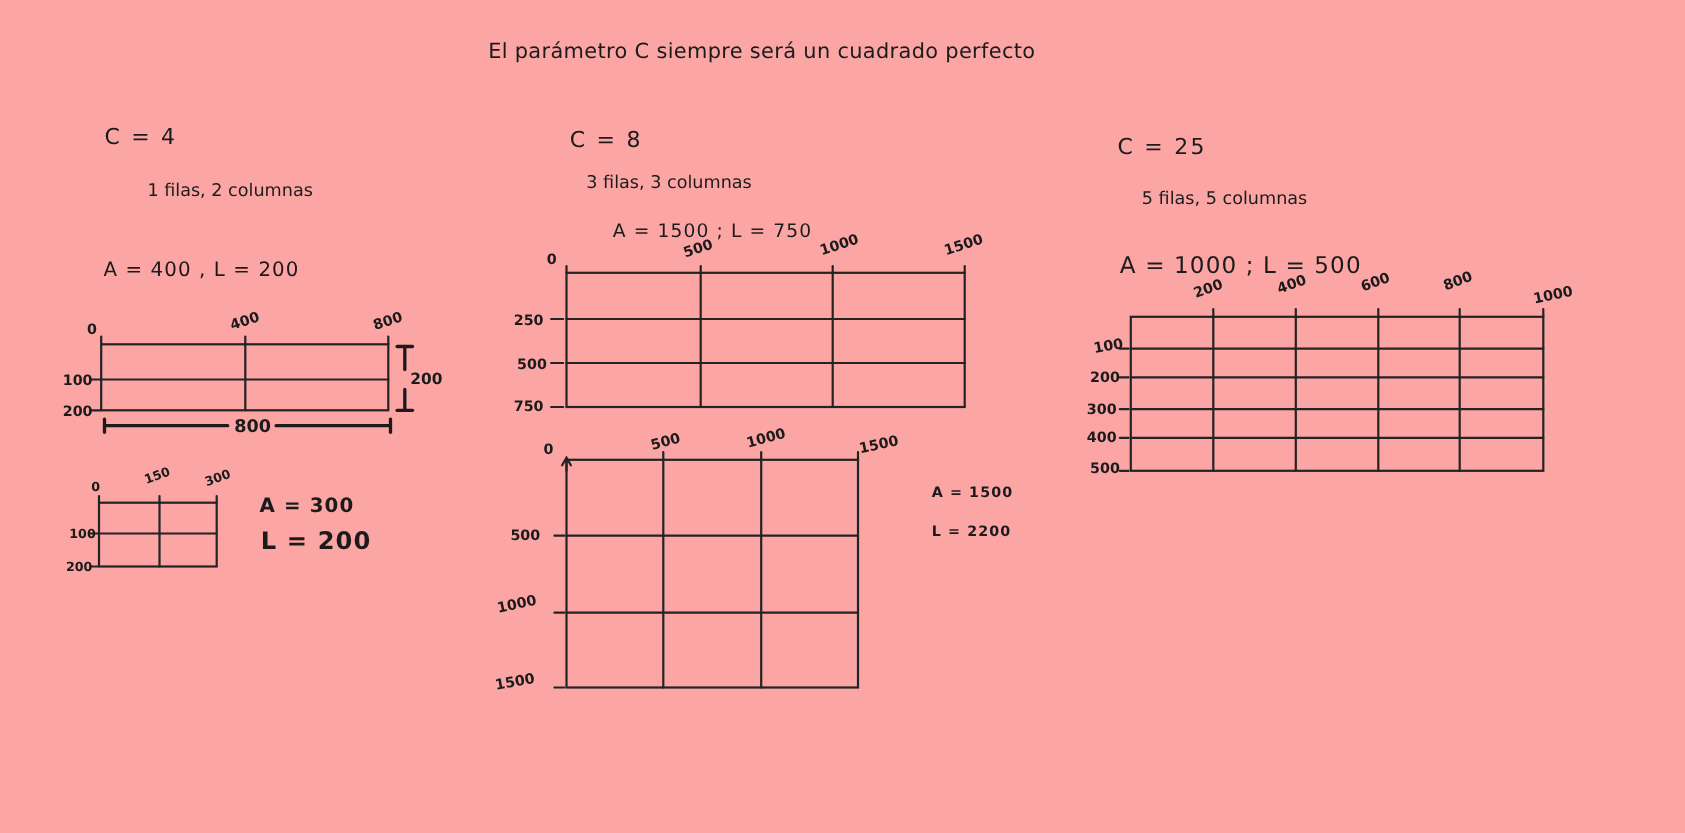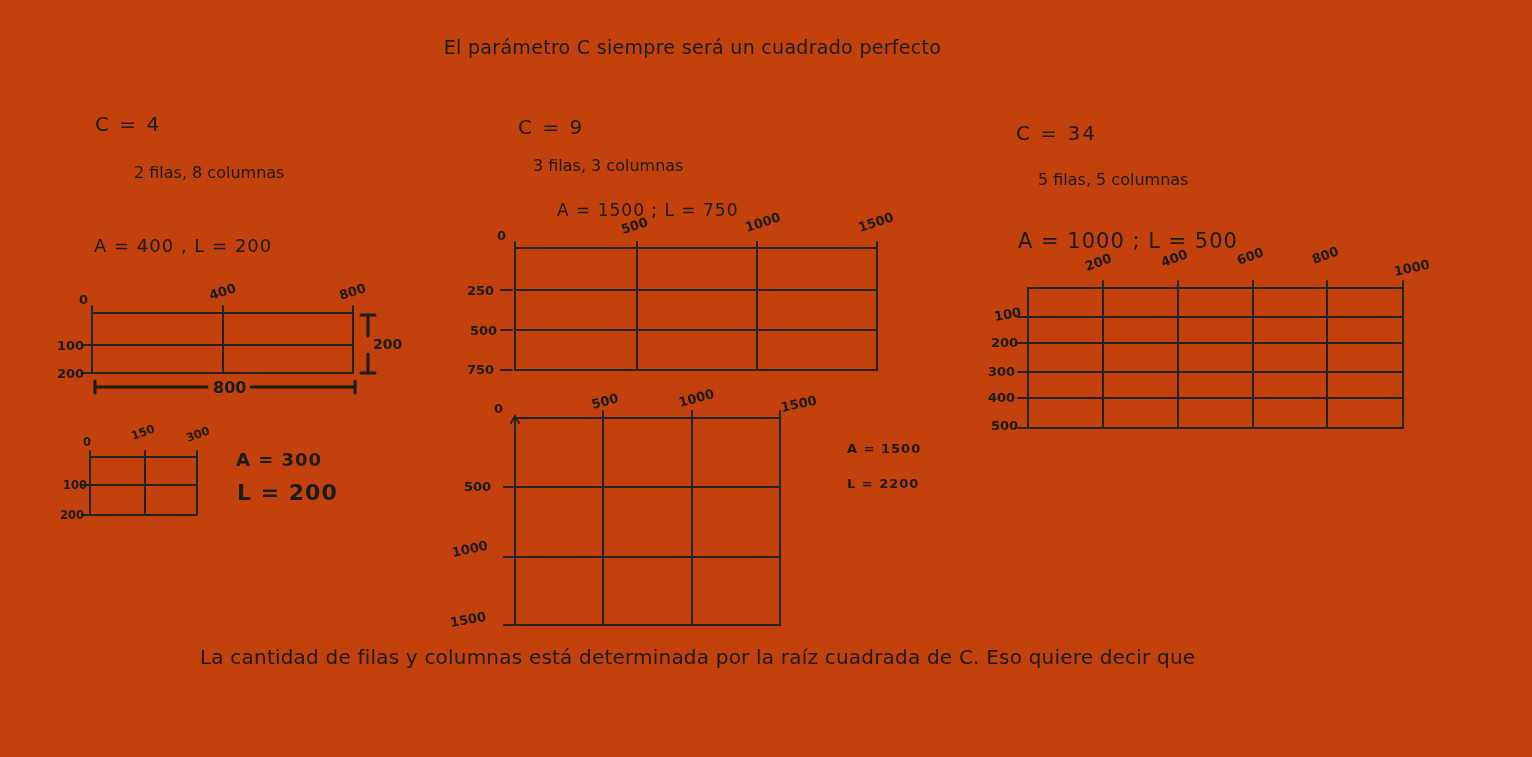--- a/index.html
+++ b/index.html
@@ -1,17 +1,17 @@
 <!DOCTYPE html>
 <html><head>
 <meta charset="utf-8">
 <style>
   html,body { margin:0; padding:0; background:#ffffff; }
   .canvas {
-    position:relative; width:1532px; height:757px; background:#c2410c;
+    position:relative; width:1532px; height:757px; background:#fca5a5;
     font-family:"DejaVu Sans", sans-serif; color:#1b1b1b; overflow:hidden;
   }
   .abs { position:absolute; white-space:nowrap; }
   .title { left:0; width:1385px; top:36px; text-align:center; font-size:19px; letter-spacing:0.3px; }
   .heading { font-size:20px; letter-spacing:2px; }
   .subtitle { font-size:16px; }
   .params { font-size:18px; font-weight:400; letter-spacing:1px; }
   .side-label { font-size:13px; font-weight:600; letter-spacing:1px; }
   .footer-line { font-size:20px; letter-spacing:0.2px; }
   svg.sketch { position:absolute; overflow:visible; }
@@ -28,21 +28,21 @@
 </head>
 <body>
 
 <div class="canvas">
 
   <div class="abs title">El parámetro C siempre será un cuadrado perfecto</div>
 
   
   <div style="display:contents">
     <div class="abs heading" style="left:95px;top:112px">C = 4</div>
-    <div class="abs subtitle" style="left:134px;top:163px">2 filas, 8 columnas</div>
+    <div class="abs subtitle" style="left:134px;top:163px">1 filas, 2 columnas</div>
     <div class="abs params" style="left:94px;top:235px">A = 400 ,   L = 200</div>
 
     <svg class="sketch" style="left:55px;top:288px" width="345" height="118">
       <g class="ink">
         <rect x="37" y="25" width="261" height="60"></rect>
         <line x1="168" y1="25" x2="168" y2="85"></line>
         <line x1="37" y1="57" x2="298" y2="57"></line>
         <line x1="37" y1="18" x2="37" y2="25"></line>
         <line x1="168" y1="18" x2="168" y2="25"></line>
         <line x1="298" y1="18" x2="298" y2="25"></line>
@@ -85,21 +85,21 @@
       <text class="tick-sm" x="5" y="64">100</text>
       <text class="tick-sm" x="2" y="94">200</text>
     </svg>
 
     <div class="abs side-label" style="left:236px;top:449px;font-size:18px">A = 300</div>
     <div class="abs side-label" style="left:237px;top:480px;font-size:22px">L = 200</div>
   </div>
 
   
   <div style="display:contents">
-    <div class="abs heading" style="left:518px;top:115px">C = 9</div>
+    <div class="abs heading" style="left:518px;top:115px">C = 8</div>
     <div class="abs subtitle" style="left:533px;top:156px">3 filas, 3 columnas</div>
     <div class="abs params" style="left:557px;top:200px;font-size:17px">A = 1500 ;   L = 750</div>
 
     <svg class="sketch" style="left:455px;top:220px" width="445" height="162">
       <g class="ink">
         <rect x="60" y="28" width="362" height="122"></rect>
         <line x1="182" y1="28" x2="182" y2="150"></line>
         <line x1="302" y1="28" x2="302" y2="150"></line>
         <line x1="60" y1="70" x2="422" y2="70"></line>
         <line x1="60" y1="110" x2="422" y2="110"></line>
@@ -144,21 +144,21 @@
       <text class="tick" x="3" y="161" transform="rotate(-12 3 161)">1000</text>
       <text class="tick" x="1" y="231" transform="rotate(-10 1 231)">1500</text>
     </svg>
 
     <div class="abs side-label" style="left:847px;top:441px">A = 1500</div>
     <div class="abs side-label" style="left:847px;top:476px">L = 2200</div>
   </div>
 
   
   <div style="display:contents">
-    <div class="abs heading" style="left:1016px;top:121px">C = 34</div>
+    <div class="abs heading" style="left:1016px;top:121px">C = 25</div>
     <div class="abs subtitle" style="left:1038px;top:170px">5 filas, 5 columnas</div>
     <div class="abs params" style="left:1018px;top:229px;font-size:21px">A = 1000  ;   L = 500</div>
 
     <svg class="sketch" style="left:985px;top:256px" width="475" height="190">
       <g class="ink">
         <rect x="43" y="32" width="375" height="140"></rect>
         <line x1="118" y1="32" x2="118" y2="172"></line>
         <line x1="193" y1="32" x2="193" y2="172"></line>
         <line x1="268" y1="32" x2="268" y2="172"></line>
         <line x1="342" y1="32" x2="342" y2="172"></line>
@@ -184,15 +184,14 @@
       <text class="tick" x="410" y="20" transform="rotate(-12 410 20)">1000</text>
       <text class="tick" x="10" y="65" transform="rotate(-10 10 65)">100</text>
       <text class="tick" x="6" y="91">200</text>
       <text class="tick" x="3" y="120">300</text>
       <text class="tick" x="3" y="146">400</text>
       <text class="tick" x="6" y="174">500</text>
     </svg>
   </div>
 
   
-  <div class="abs footer-line" style="left:200px;top:645px">La cantidad de filas y columnas está determinada por la raíz cuadrada de C. Eso quiere decir que</div>
 
 </div>
 
 </body></html>

